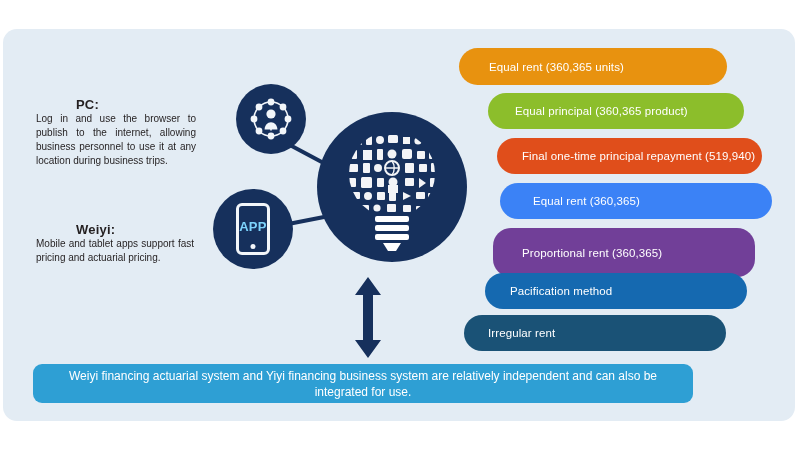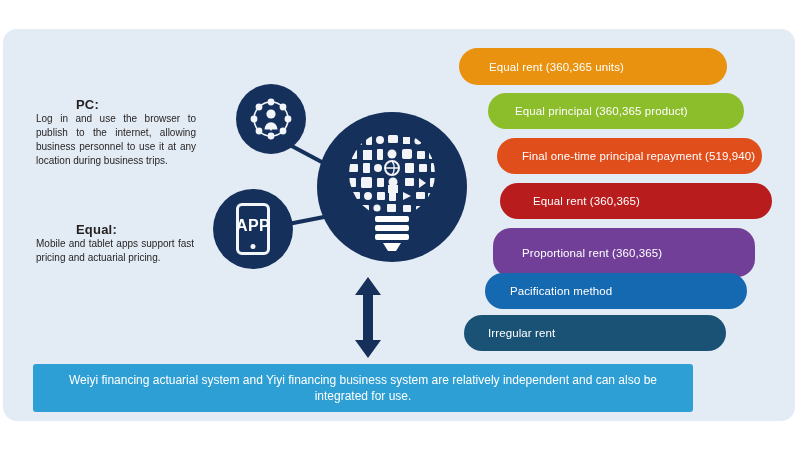--- a/index.html
+++ b/index.html
@@ -35,21 +35,21 @@
 
   .svgfill{position:absolute;left:0;top:0;width:100%;height:100%;}
 
   
   .phone{
     position:absolute;left:50%;top:50%;transform:translate(-50%,-50%);
     width:34px;height:52px;border:3px solid #f2f6fa;border-radius:6px;
     box-sizing:border-box;display:flex;align-items:center;justify-content:center;
   }
   .phone .app-label{
-    color:#ffffff;font-size:16px;font-weight:bold;letter-spacing:.3px;
+    color:#7dd3fc;font-size:13px;font-weight:bold;letter-spacing:.3px;
     margin-bottom:6px;
   }
   .phone .home-dot{
     position:absolute;bottom:3px;left:50%;transform:translateX(-50%);
     width:5px;height:5px;border-radius:50%;background:#f2f6fa;
   }
 
   
   #arrow{position:absolute;left:348px;top:275px;width:40px;height:85px;}
 
@@ -57,41 +57,41 @@
   .bar{
     position:absolute;border-radius:19px;
     display:flex;align-items:center;
     color:#ffffff;font-size:11.5px;letter-spacing:.1px;
     box-sizing:border-box;white-space:nowrap;
   }
   .bar span{display:block;}
 
   
   #banner{
-    position:absolute;left:33px;top:364px;width:660px;height:48px;
-    background:#2e9fd4;border-radius:3px;
+    position:absolute;left:33px;top:364px;width:660px;height:39px;
+    background:#2e9fd4;border-radius:9px;
     display:flex;align-items:center;justify-content:center;
     text-align:center;color:#ffffff;font-size:12px;line-height:16px;
     padding:0 20px;box-sizing:border-box;
   }
 </style>
 </head>
 <body>
 
 <div id="stage">
 
   <div class="panel" style="background: rgb(227, 236, 244);"></div>
 
   <div class="txtblock" id="pc-block">
     <div class="head">PC:</div>
     <div class="body">Log in and use the browser to publish to the internet, allowing business personnel to use it at any location during business trips.</div>
   </div>
 
   <div class="txtblock" id="mobile-block">
-    <div class="head">Equal:</div>
+    <div class="head">Weiyi:</div>
     <div class="body">Mobile and tablet apps support fast pricing and actuarial pricing.</div>
   </div>
 
   <div class="connector" id="conn-hub" style="background: rgb(22, 48, 92);"></div>
   <div class="connector" id="conn-app" style="background: rgb(22, 48, 92);"></div>
 
   <div class="navy-circle" id="hub-circle" style="background: rgb(22, 48, 92);">
     <svg class="svgfill" viewBox="0 0 70 70">
       <g fill="#f2f6fa">
         <circle cx="35" cy="35" r="17" fill="none" stroke="#f2f6fa" stroke-width="1.6"></circle>
@@ -185,21 +185,21 @@
 
   <div class="bar" style="left: 459px; top: 48px; width: 268px; height: 37px; background: rgb(232, 146, 15); border-radius: 18.5px; padding-left: 30px;">
     <span>Equal rent (360,365 units)</span>
   </div>
   <div class="bar" style="left: 488px; top: 93px; width: 256px; height: 36px; background: rgb(140, 190, 43); border-radius: 18px; padding-left: 27px;">
     <span>Equal principal (360,365 product)</span>
   </div>
   <div class="bar" style="left: 497px; top: 138px; width: 265px; height: 36px; background: rgb(224, 78, 27); border-radius: 18px; padding-left: 25px;">
     <span>Final one-time principal repayment (519,940)</span>
   </div>
-  <div class="bar" style="left: 500px; top: 183px; width: 272px; height: 36px; background: #b91c1c; border-radius: 18px; padding-left: 33px;">
+  <div class="bar" style="left: 500px; top: 183px; width: 272px; height: 36px; background: #3b82f6; border-radius: 18px; padding-left: 33px;">
     <span>Equal rent (360,365)</span>
   </div>
   <div class="bar" style="left: 493px; top: 228px; width: 262px; height: 49px; background: rgb(113, 63, 152); border-radius: 18px; padding-left: 29px;">
     <span>Proportional rent (360,365)</span>
   </div>
   <div class="bar" style="left: 485px; top: 273px; width: 262px; height: 36px; background: rgb(21, 105, 176); border-radius: 18px; padding-left: 25px;">
     <span>Pacification method</span>
   </div>
   <div class="bar" style="left: 464px; top: 315px; width: 262px; height: 36px; background: rgb(26, 82, 118); border-radius: 18px; padding-left: 24px;">
     <span>Irregular rent</span>

